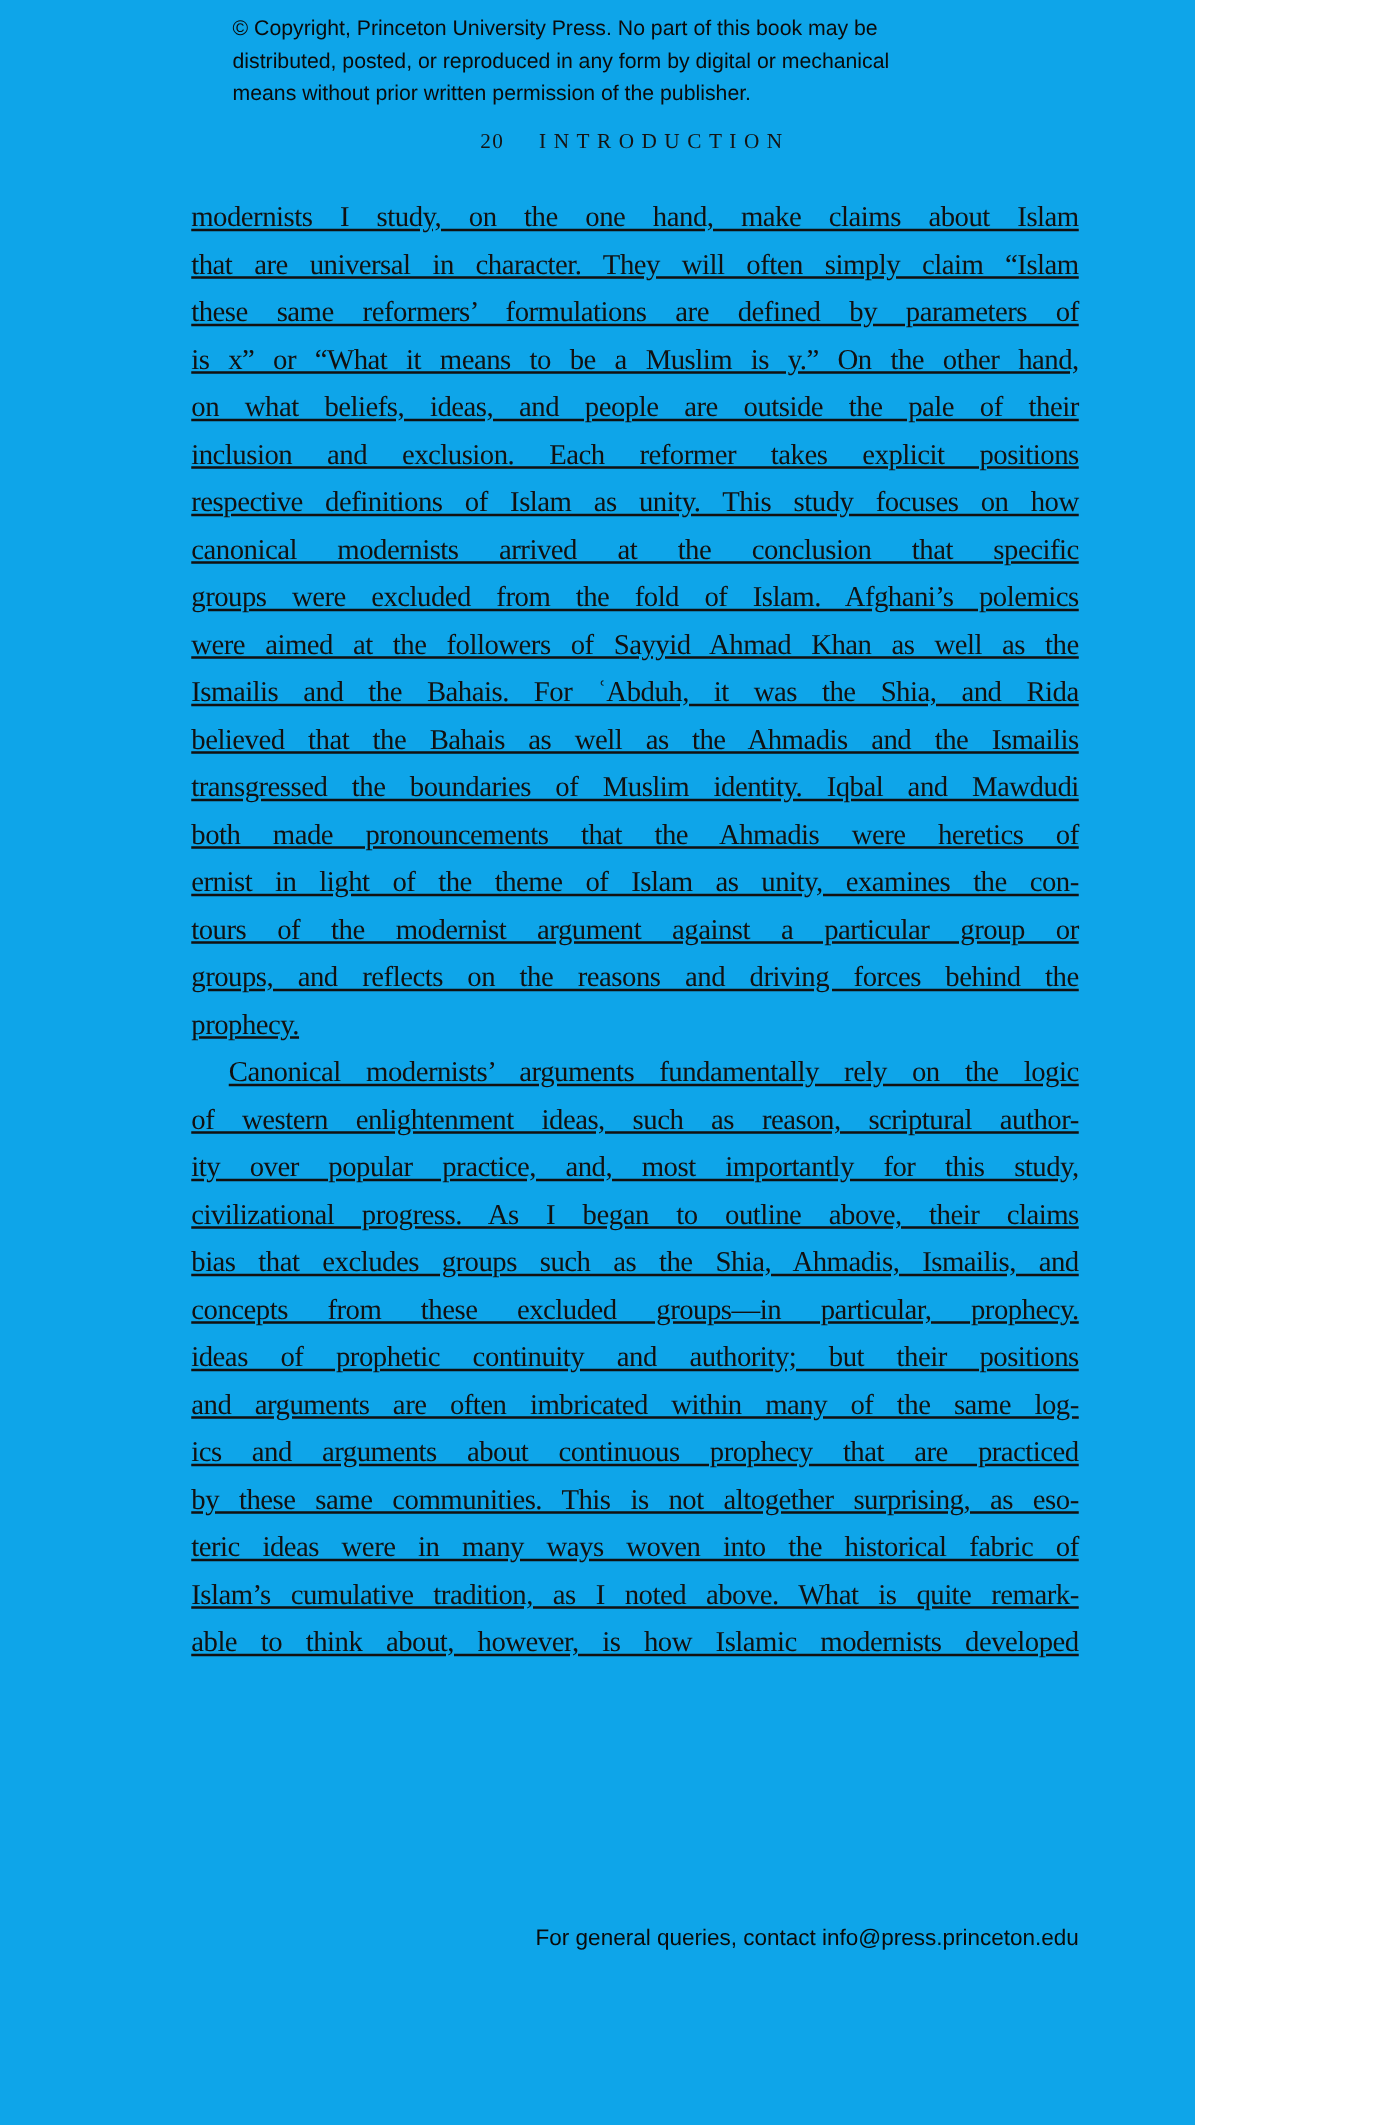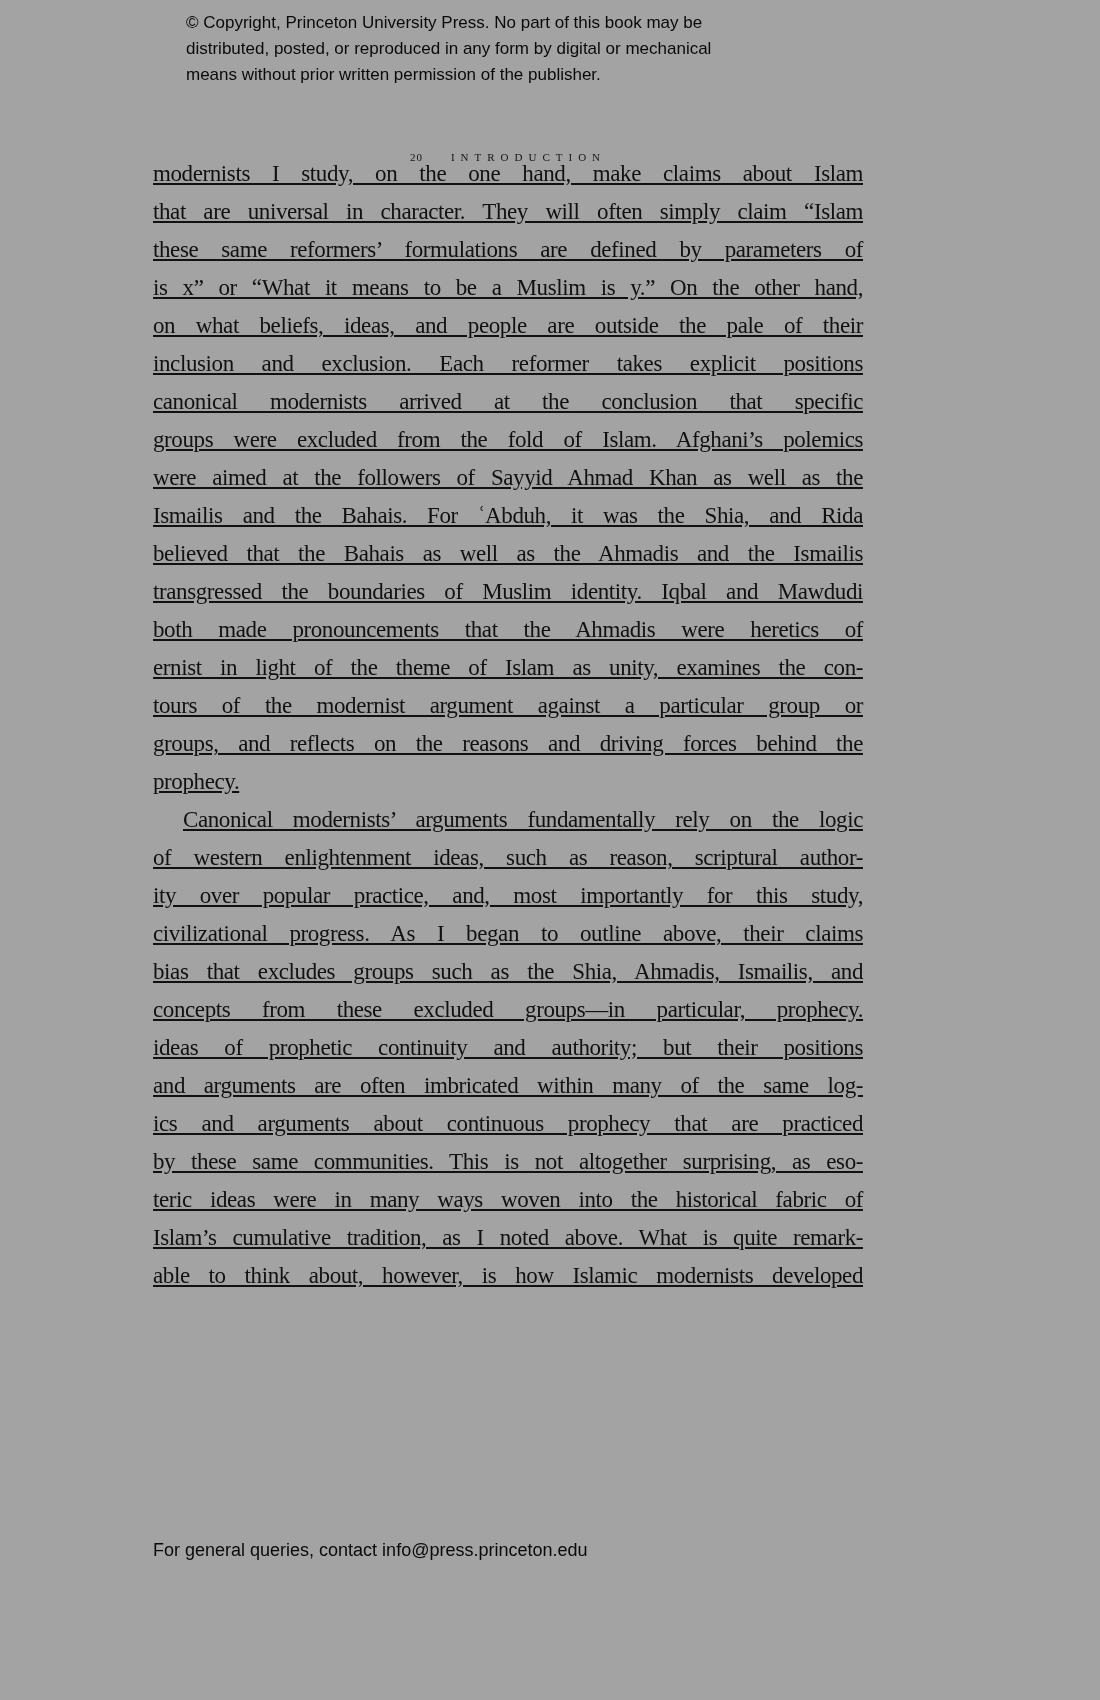--- a/index.html
+++ b/index.html
@@ -2,46 +2,46 @@
 <html><head>
 <meta charset="utf-8">
 <style>
   html, body {
     margin: 0;
     padding: 0;
     background: #ffffff;
   }
   .page {
     position: relative;
-    width: 1100px;
+    width: 936px;
     height: 1700px;
-    background: #a3a3a3;
+    background: #0ea5e9;
     color: #141414;
     overflow: hidden;
+    padding-left: 20px;
   }
   .copyright {
     position: absolute;
     left: 186px;
     top: 10px;
     width: 690px;
     font-family: "Liberation Sans", sans-serif;
     font-size: 17px;
     line-height: 26px;
     color: #0a0a0a;
   }
   .running-header {
     position: absolute;
     left: 153px;
     top: 103px;
     width: 710px;
     text-align: center;
     font-family: "Liberation Serif", serif;
-    font-size: 11px;
+    font-size: 17px;
     color: #141414;
-    margin-top: 48px;
   }
   .pagenum {
     margin-right: 28px;
     letter-spacing: 1px;
   }
   .section {
     letter-spacing: 6px;
   }
   .body-text {
     position: absolute;
@@ -66,21 +66,21 @@
     text-align-last: left;
   }
   .line.indent {
     text-indent: 30px;
   }
   .footer {
     position: absolute;
     left: 153px;
     top: 1540px;
     width: 710px;
-    text-align: left;
+    text-align: right;
     font-family: "Liberation Sans", sans-serif;
     font-size: 18px;
     color: #0a0a0a;
   }
 </style>
 </head>
 <body>
 
 <div class="page">
 
@@ -95,20 +95,21 @@
   </div>
 
   <main class="body-text">
       <div class="paragraph">
         <div class="line">modernists I study, on the one hand, make claims about Islam</div>
         <div class="line">that are universal in character. They will often simply claim “Islam</div>
         <div class="line">these same reformers’ formulations are defined by parameters of</div>
         <div class="line">is x” or “What it means to be a Muslim is y.” On the other hand,</div>
         <div class="line">on what beliefs, ideas, and people are outside the pale of their</div>
         <div class="line">inclusion and exclusion. Each reformer takes explicit positions</div>
+        <div class="line">respective definitions of Islam as unity. This study focuses on how</div>
         <div class="line">canonical modernists arrived at the conclusion that specific</div>
         <div class="line">groups were excluded from the fold of Islam. Afghani’s polemics</div>
         <div class="line">were aimed at the followers of Sayyid Ahmad Khan as well as the</div>
         <div class="line">Ismailis and the Bahais. For ʿAbduh, it was the Shia, and Rida</div>
         <div class="line">believed that the Bahais as well as the Ahmadis and the Ismailis</div>
         <div class="line">transgressed the boundaries of Muslim identity. Iqbal and Mawdudi</div>
         <div class="line">both made pronouncements that the Ahmadis were heretics of</div>
         <div class="line">ernist in light of the theme of Islam as unity, examines the con-</div>
         <div class="line">tours of the modernist argument against a particular group or</div>
         <div class="line">groups, and reflects on the reasons and driving forces behind the</div>

